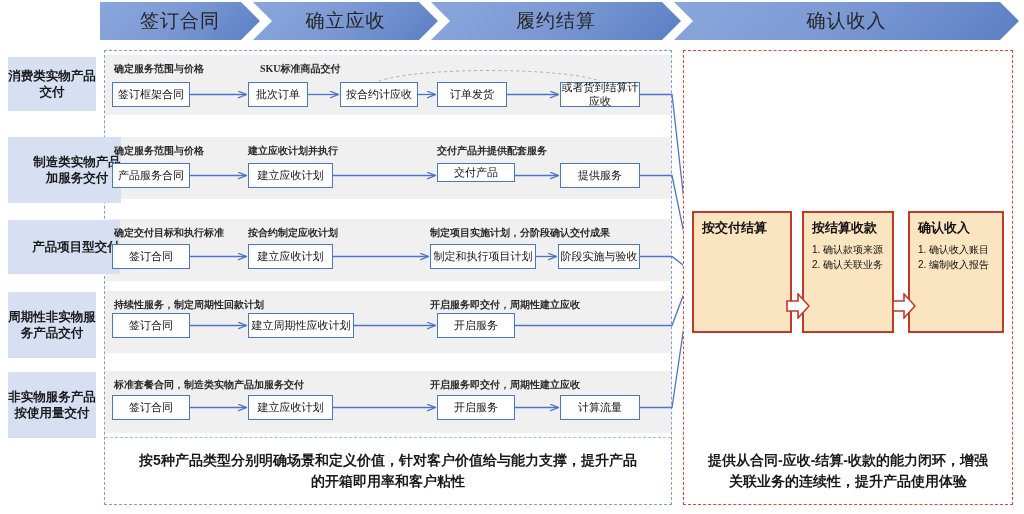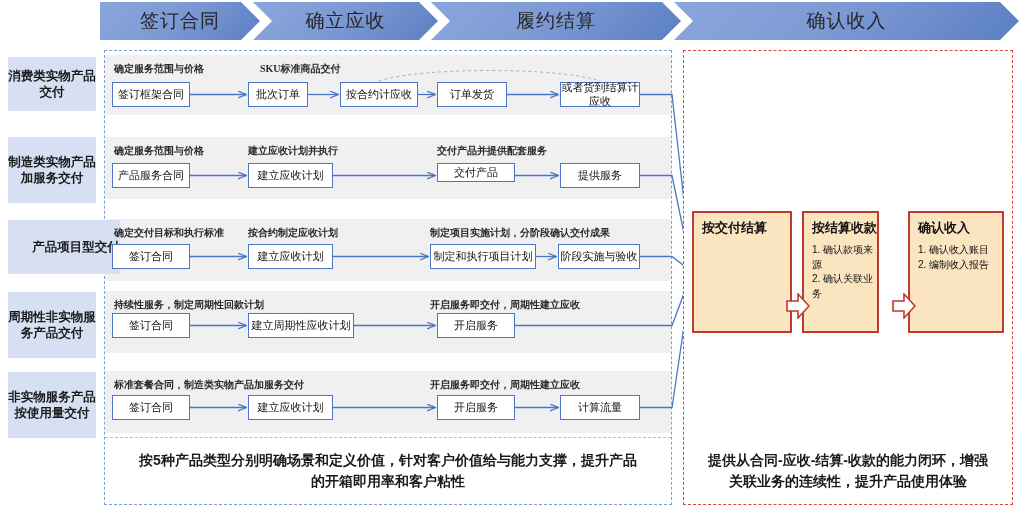--- a/index.html
+++ b/index.html
@@ -100,21 +100,21 @@
     <div class="row-band" style="top: 55px; height: 60px;"></div>
     <div class="row-band" style="top: 137px; height: 62px;"></div>
     <div class="row-band" style="top: 219px; height: 62px;"></div>
     <div class="row-band" style="top: 291px; height: 62px;"></div>
     <div class="row-band" style="top: 371px; height: 62px;"></div>
   </div>
 <div id="cats">
     <div class="cat" style="top: 57px; height: 54px;">
       <span>消费类实物产品交付</span>
     </div>
-    <div class="cat" style="top: 137px; height: 66px;">
+    <div class="cat" style="top: 137px; height: 66px; padding-left: 25px;">
       <span>制造类实物产品加服务交付</span>
     </div>
     <div class="cat" style="top: 220px; height: 54px; padding-left: 24px;">
       <span>产品项目型交付</span>
     </div>
     <div class="cat" style="top: 292px; height: 66px;">
       <span>周期性非实物服务产品交付</span>
     </div>
     <div class="cat" style="top: 372px; height: 66px;">
       <span>非实物服务产品按使用量交付</span>
@@ -225,21 +225,21 @@
     <div class="node" style="left: 560px; top: 395px; width: 80px; height: 25px;">
       <span>计算流量</span>
     </div>
   </div>
 
 <div id="right-panel"></div>
 <div id="oboxes">
     <div class="obox" style="left: 692px; top: 211px; width: 100px; height: 122px; text-align: center;">
       <div class="obox-title">按交付结算</div>
     </div>
-    <div class="obox" style="left: 802px; top: 211px; width: 77px; height: 122px;">
+    <div class="obox" style="left: 802px; top: 211px; width: 92px; height: 122px;">
       <div class="obox-title">按结算收款</div>
       <div class="obox-list">
         <div>1. 确认款项来源</div>
         <div>2. 确认关联业务</div>
       </div>
     </div>
     <div class="rarrow" style="left: 786px; top: 293px; width: 24px; height: 26px;"><svg width="24" height="26" viewBox="0 0 24 26">
         <path d="M1,8 L12,8 L12,1 L23,13 L12,25 L12,18 L1,18 Z" fill="#ffffff" stroke="#c0392b" stroke-width="1.6"></path>
       </svg></div>
     <div class="obox" style="left: 908px; top: 211px; width: 96px; height: 122px;">

